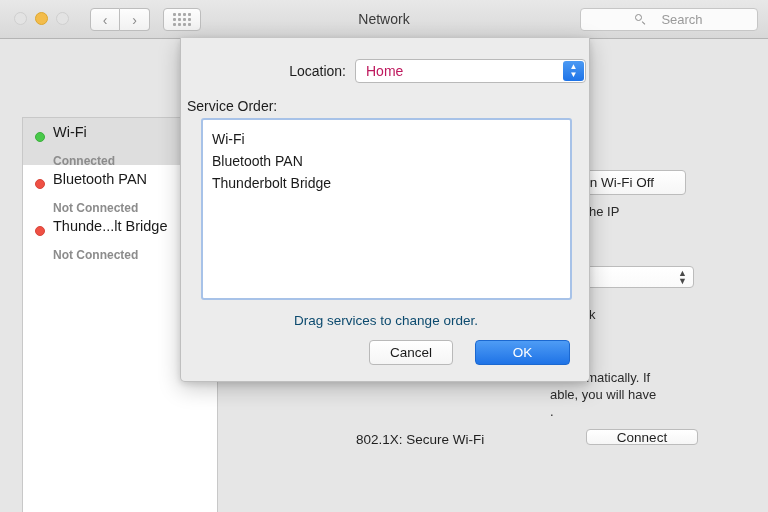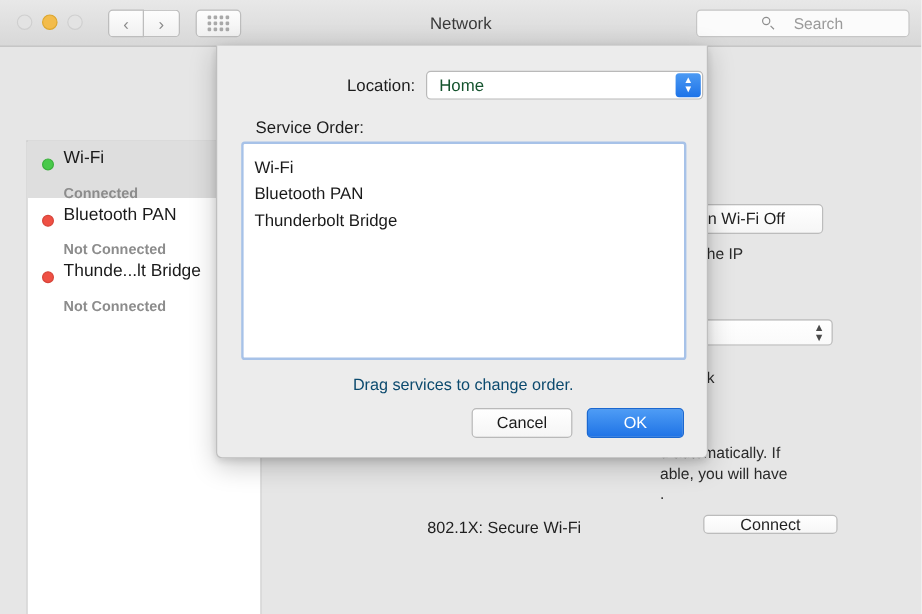--- a/index.html
+++ b/index.html
@@ -284,41 +284,41 @@
     background: #ffffff;
     border: 1px solid #b9b9b9;
     border-radius: 4px;
     box-sizing: border-box;
     position: relative;
     display: flex;
     align-items: center;
   }
   .loc-popup .val {
     font-size: 14px;
-    color: #14532d;
+    color: #be185d;
     padding-left: 10px;
   }
   .blue-stepper {
     position: absolute;
     right: 1px; top: 1px;
     width: 21px; height: 20px;
     background: linear-gradient(to bottom, #4c9af3, #1d73e8);
     border-radius: 3px;
     display: flex;
     flex-direction: column;
     align-items: center;
     justify-content: center;
     color: #ffffff;
     font-size: 8px;
     line-height: 8px;
   }
 
   .svcorder-label {
     position: absolute;
-    left: 32px; top: 60px;
+    left: 6px; top: 60px;
     font-size: 14px;
     color: #1c1c1c;
   }
   .listbox {
     position: absolute;
     left: 20px; top: 80px;
     width: 371px;
     height: 182px;
     background: #ffffff;
     border: 2px solid #a7c2e8;
@@ -338,37 +338,37 @@
     left: 0; top: 275px;
     width: 410px;
     text-align: center;
     font-size: 13.5px;
     color: #0c4a6e;
   }
   .sheet-buttons {
     position: absolute;
     right: 19px; top: 302px;
     display: flex;
-    gap: 12px;
+    gap: 22px;
     padding-left: 20px;
   }
   .btn-cancel {
     width: 84px; height: 25px;
     background: linear-gradient(to bottom, #ffffff, #f5f5f5);
     border: 1px solid #b9b9b9;
     border-radius: 4px;
     font-size: 13.5px;
     color: #1a1a1a;
     display: flex;
     align-items: center;
     justify-content: center;
     box-sizing: border-box;
   }
   .btn-ok {
-    width: 81px; height: 25px;
+    width: 95px; height: 25px;
     background: linear-gradient(to bottom, #4e9cf5, #1f73e6);
     border: 1px solid #1b68d0;
     border-radius: 4px;
     font-size: 13.5px;
     color: #ffffff;
     display: flex;
     align-items: center;
     justify-content: center;
     box-sizing: border-box;
   }

